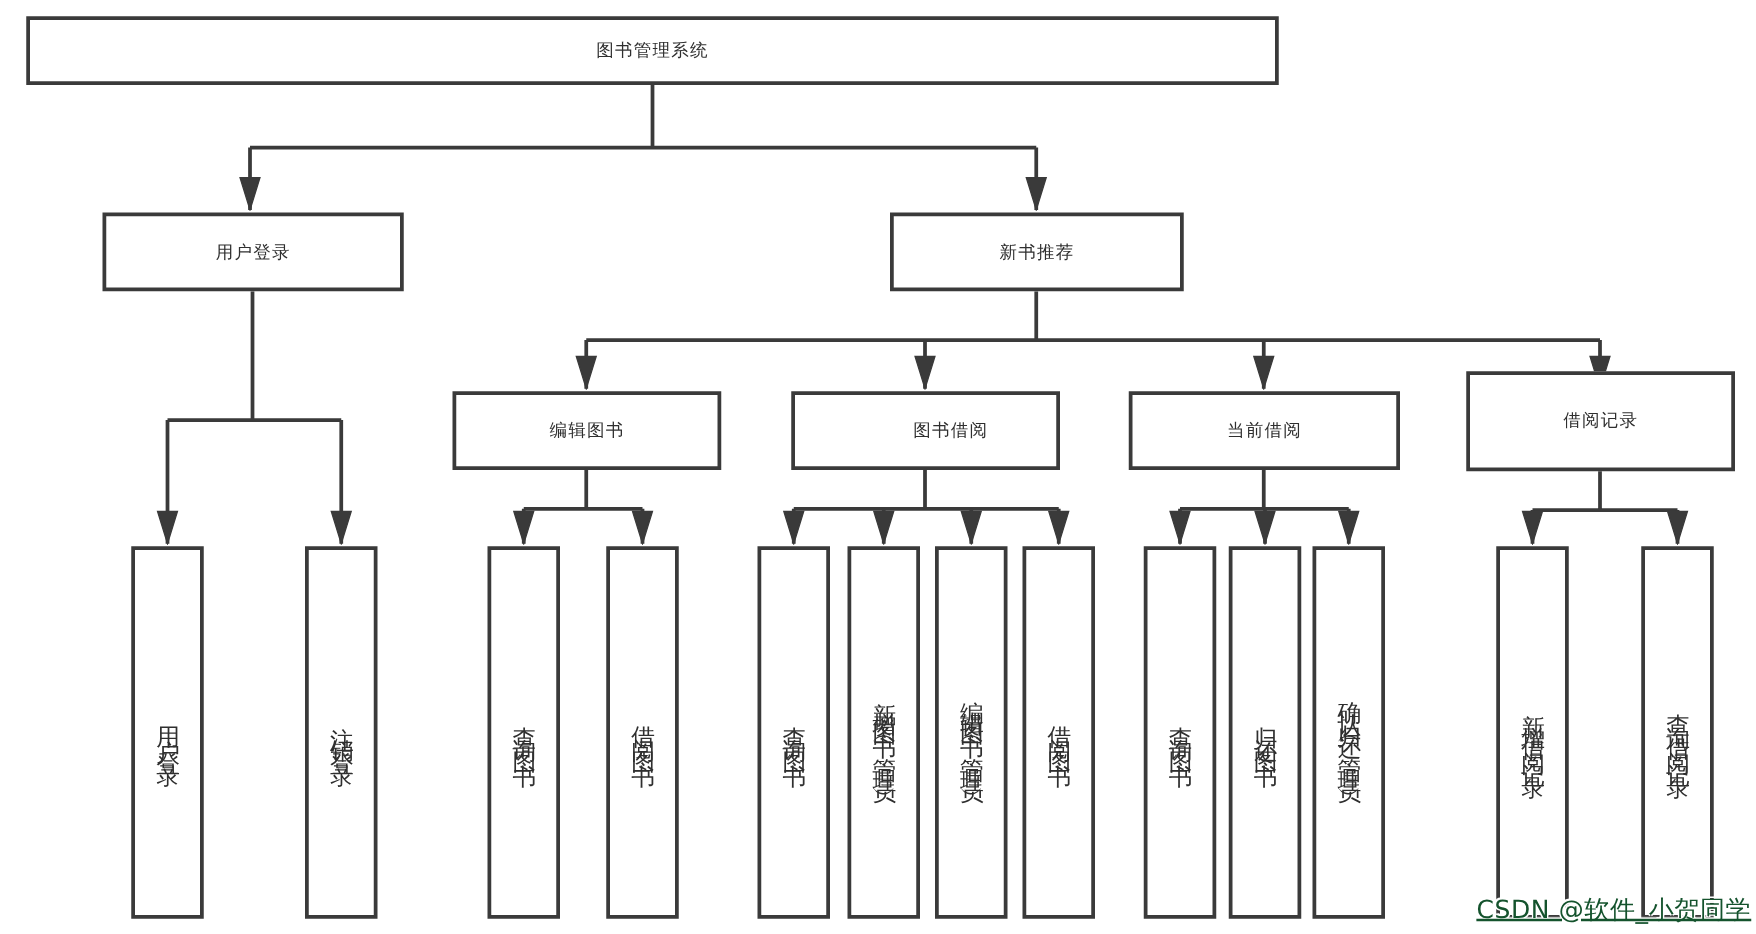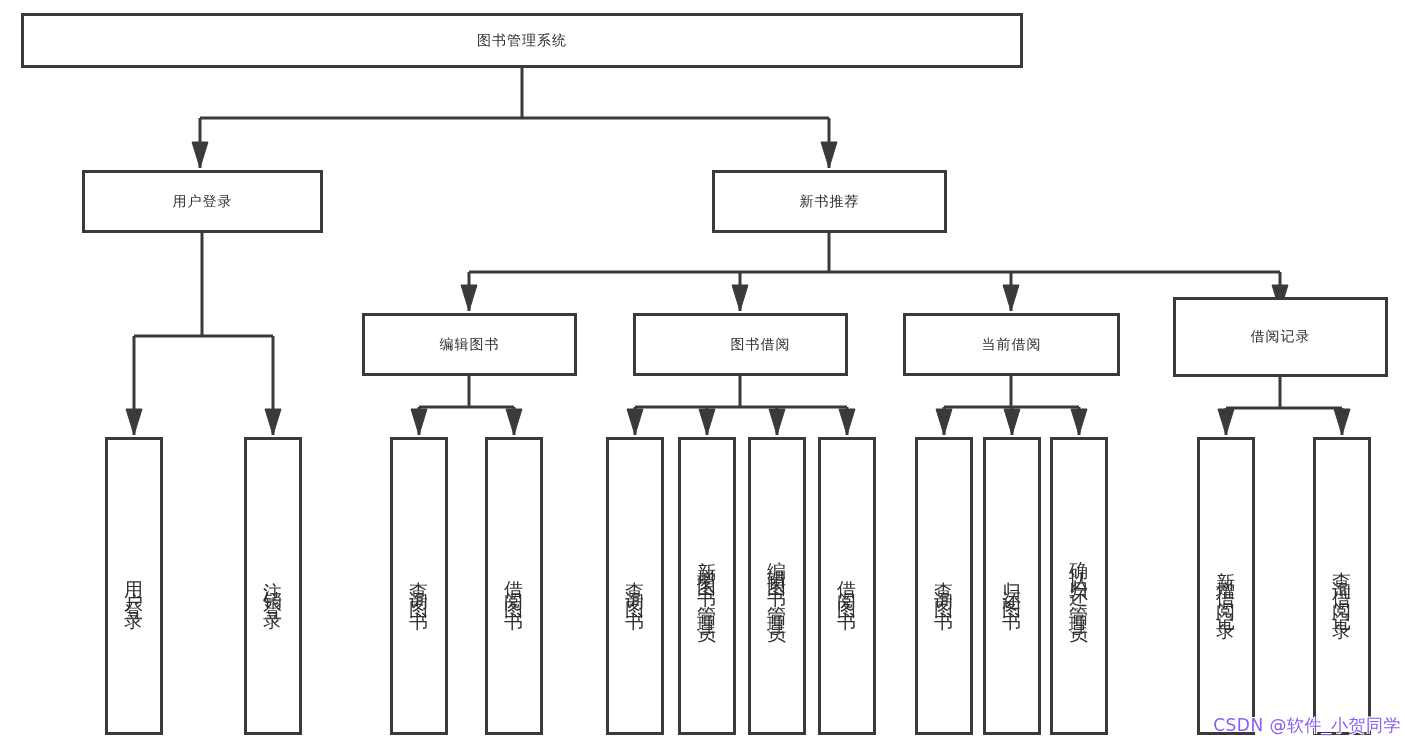--- a/index.html
+++ b/index.html
@@ -45,26 +45,27 @@
     line-height: 1;
   }
   .node.v.long span {
     letter-spacing: 9px;
   }
   #watermark {
     position: absolute;
     top: 714px;
     right: 4px;
     z-index: 5;
-    font-size: 17px;
+    font-size: 20px;
     letter-spacing: 0.5px;
-    color: #8b5cf6;
+    color: #14532d;
     text-shadow: 1px 1px 0 #ffffff, -1px -1px 0 #ffffff,
                  1px -1px 0 #ffffff, -1px 1px 0 #ffffff;
     white-space: nowrap;
+    text-decoration: underline;
   }
 </style>
 </head>
 <body>
 
 <div id="stage">
 
   <svg id="wires" width="1405" height="747" viewBox="0 0 1405 747">
     <defs>
       <marker id="arrow" markerUnits="userSpaceOnUse" markerWidth="28" markerHeight="18" viewBox="0 0 28 18" refX="27" refY="9" orient="auto">

